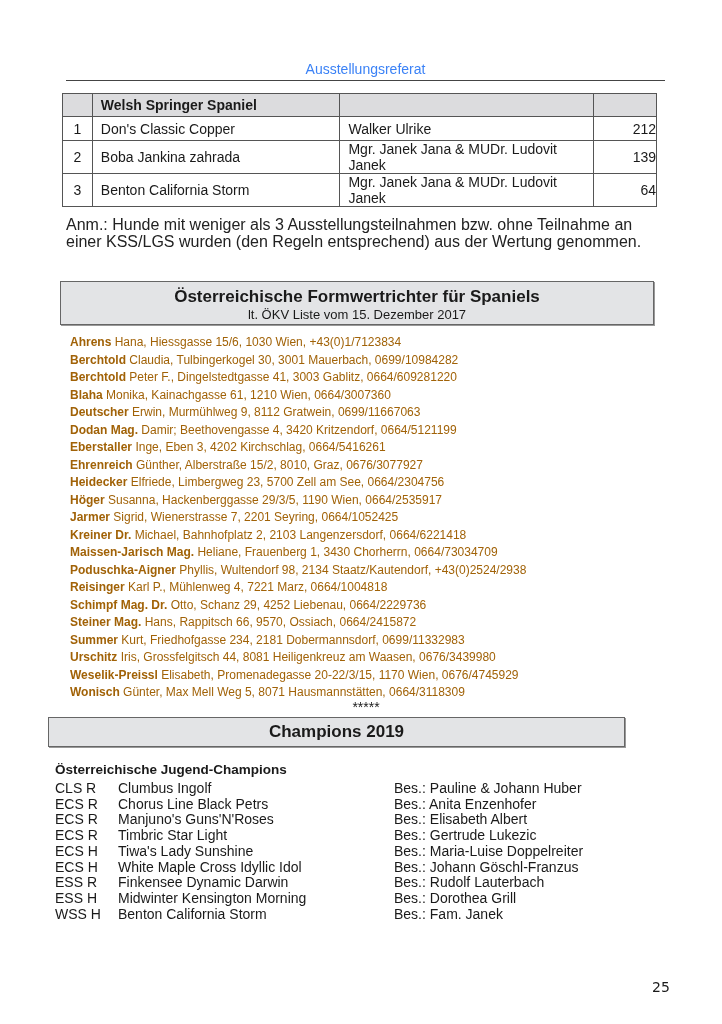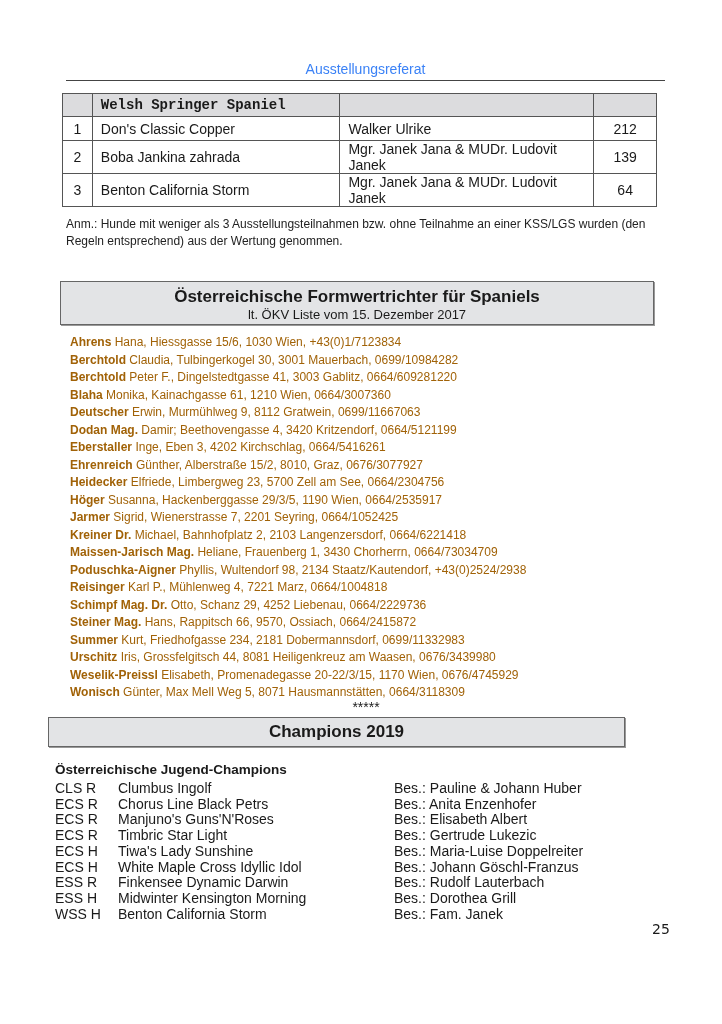--- a/index.html
+++ b/index.html
@@ -5,50 +5,50 @@
   html, body { margin:0; padding:0; background:#ffffff; }
   body { width:722px; height:1024px; position:relative; overflow:hidden;
          font-family:"Liberation Sans", sans-serif; color:#1a1a1a; }
   .abs { position:absolute; }
   .running-head { left:66px; top:61px; width:599px; text-align:center; font-size:14px; color:#3b82f6; }
   .head-rule { left:66px; top:80px; width:599px; height:0; border-top:1.5px solid #444; }
 
   table.rank { position:absolute; left:62px; top:93px; width:595px; border-collapse:collapse;
                font-size:14px; }
   table.rank td { border:1.5px solid #555; padding:0 8px; vertical-align:middle; line-height:16px; }
-  table.rank tr.hdr td { background:#dcdcde; height:22px; font-weight:bold;font-family:Liberation Mono, monospace; }
+  table.rank tr.hdr td { background:#dcdcde; height:22px; font-weight:bold; }
   table.rank tr.r1 td { height:23px; }
   table.rank tr.r2 td, table.rank tr.r3 td { height:30px; }
   table.rank td.num { text-align:center; width:28px; padding:0; }
-  table.rank td.pts { text-align:center; width:60px; padding:0;margin-top:48px; }
+  table.rank td.pts { text-align:right; width:60px; padding:0;margin-top:48px; }
   table.rank td.dog { width:224px; }
   table.rank td.own { width:230px; }
 
-  .note { left:66px; top:216px; width:600px; font-size:12px; line-height:17px; color:#222; }
+  .note { left:66px; top:216px; width:600px; font-size:16px; line-height:17px; color:#222; }
 
   .section-box { background:#e3e4e6; border:1.5px solid #666; box-shadow:1px 1px 0 #999;
                  text-align:center; }
   .box1 { left:60px; top:281px; width:592px; height:42px; }
   .box1 .t { font-size:17px; font-weight:bold; margin-top:5px; line-height:20px;text-align:center; }
   .box1 .s { font-size:13px; line-height:16px; }
   .box2 { left:48px; top:717px; width:575px; height:28px; }
   .box2 .t { font-size:17px; font-weight:bold; line-height:28px; }
 
   .judges { left:70px; top:334px; width:600px; font-size:12px; line-height:17.5px; color:#a16207; }
   .judges .j b { font-weight:bold; }
   .stars { left:66px; top:700px; width:600px; text-align:center; font-size:14px; line-height:14px; }
 
   .champ-title { left:55px; top:762px; font-size:13.5px; font-weight:bold; }
   .champs { left:55px; top:781px; width:560px; font-size:14px; line-height:15.7px; }
   .champs .row { display:flex; }
   .champs .code { width:63px; }
   .champs .name { width:276px; }
   .champs .own { width:220px; }
 
-  .page-num { left:652px; top:921px; font-size:14px; font-family:"DejaVu Sans", sans-serif; }
+  .page-num { left:652px; top:979px; font-size:14px; font-family:"DejaVu Sans", sans-serif; }
 </style>
 </head>
 <body>
 
 <div class="abs running-head">Ausstellungsreferat</div>
 <div class="abs head-rule"></div>
 
 <table class="rank">
   <tbody>
       <tr class="hdr">

